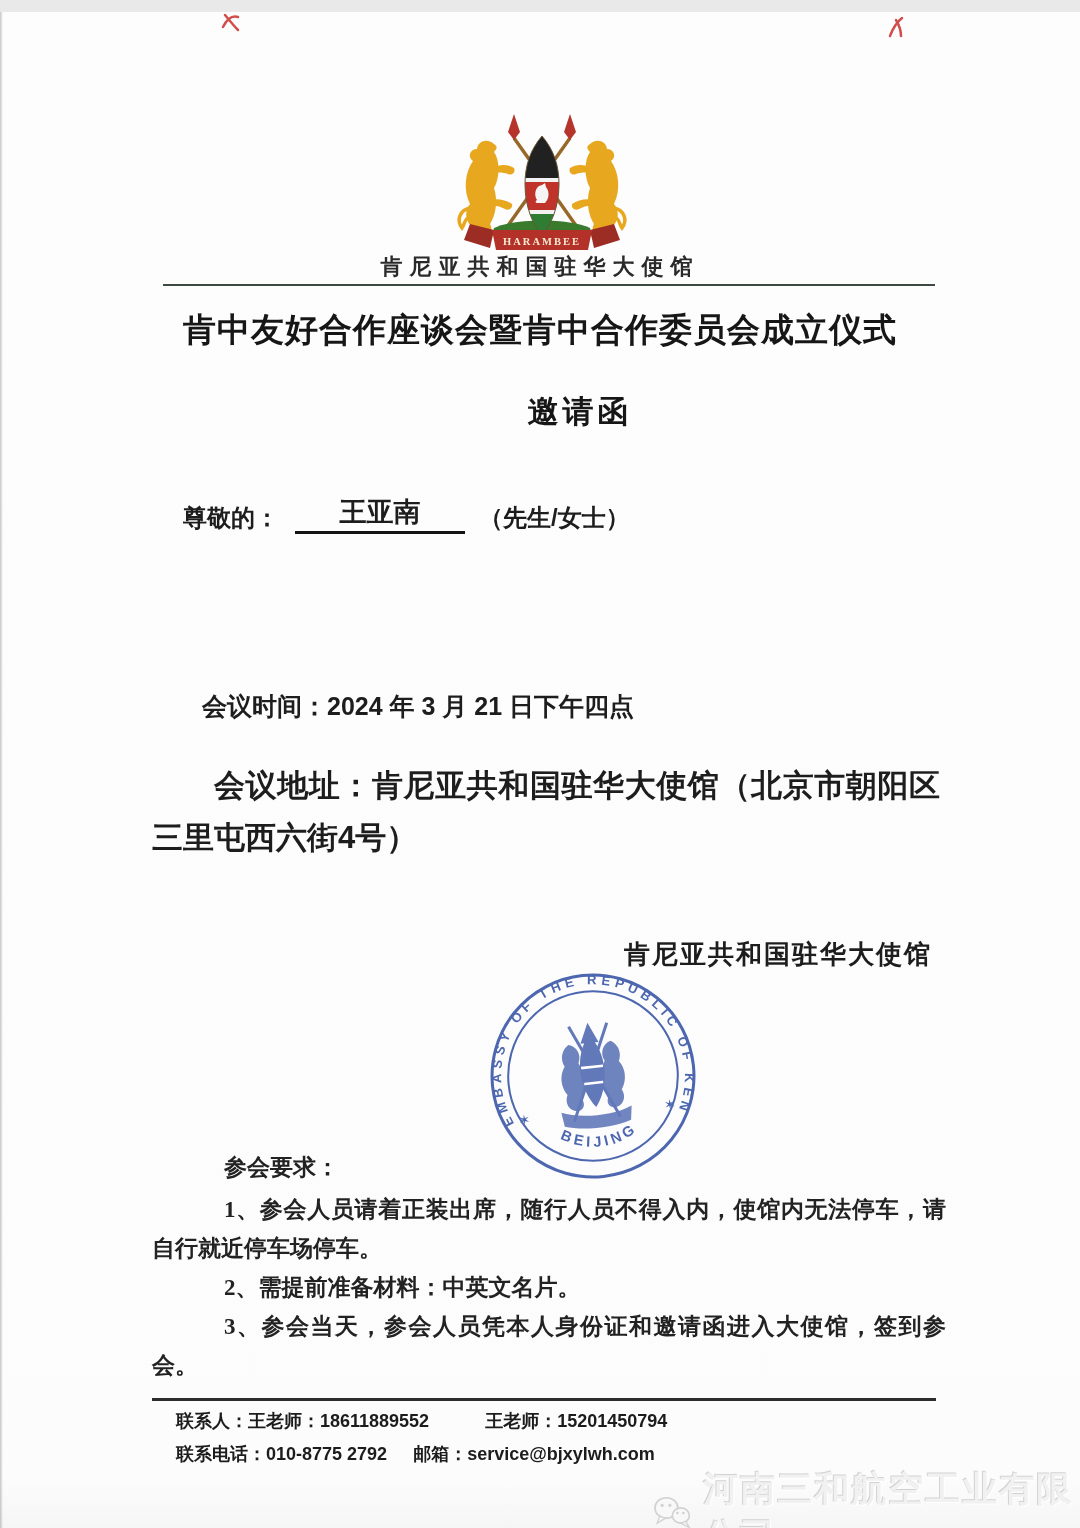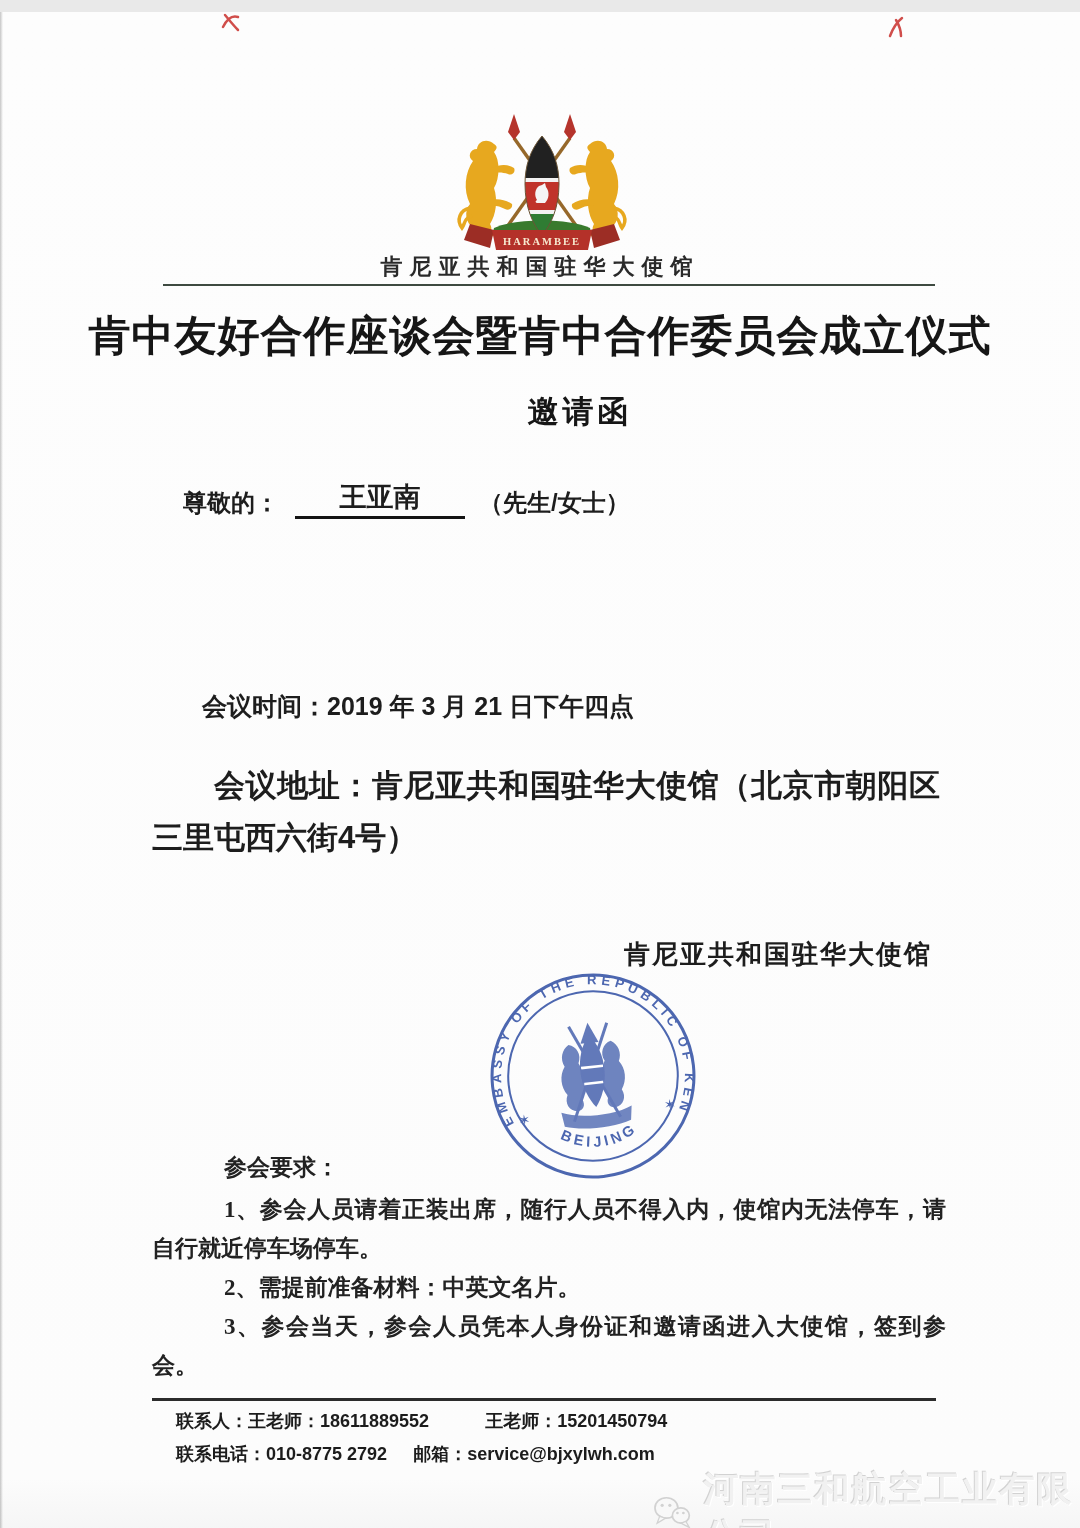--- a/index.html
+++ b/index.html
@@ -14,24 +14,24 @@
   }
   .scan-edge{position:absolute;left:0;top:0;width:3px;height:100%;
     background:linear-gradient(to right,rgba(70,70,70,.30),rgba(70,70,70,0));}
   .abs{position:absolute;}
   .centered{left:0;width:100%;text-align:center;}
 
   .embassy-name{top:240px;font-size:22px;font-weight:700;letter-spacing:7px;
     font-family:"Liberation Serif",serif;color:#2a2a2a;}
   .header-rule{top:272px;left:163px;width:772px;height:2px;background:#3e4a41;}
 
-  .doc-title{top:296px;font-size:42px;font-weight:800;letter-spacing:1px;color:#161616;}
+  .doc-title{top:296px;font-size:33px;font-weight:800;letter-spacing:1px;color:#161616;}
   .doc-subtitle{top:379px;font-size:31px;font-weight:800;letter-spacing:4px;color:#161616;padding-left:40px;}
 
-  .salutation{top:467px;left:183px;font-size:24px;font-weight:600;white-space:nowrap;}
+  .salutation{top:482px;left:183px;font-size:24px;font-weight:600;white-space:nowrap;}
   .salutation .name{display:inline-block;min-width:158px;text-align:center;
     border-bottom:3px solid #141414;font-size:27px;font-weight:800;
     padding:0 6px 1px;margin:0 14px 0 16px;vertical-align:bottom;}
 
   .body-para{top:534px;left:152px;width:788px;font-size:25px;font-weight:600;
     line-height:52px;text-align:justify;text-indent:2em;color:#1b1b1b;}
   .meeting-time{top:678px;left:152px;font-size:25px;font-weight:600;text-indent:2em;}
   .meeting-address{top:748px;left:152px;width:788px;font-size:31px;font-weight:600;
     line-height:52px;text-indent:2em;text-align:justify;}
 
@@ -121,21 +121,21 @@
   <div class="abs centered embassy-name">肯尼亚共和国驻华大使馆</div>
   <div class="abs header-rule"></div>
 
   <div class="abs centered doc-title">肯中友好合作座谈会暨肯中合作委员会成立仪式</div>
   <div class="abs centered doc-subtitle">邀请函</div>
 
   <div class="abs salutation">
     <span>尊敬的：</span><span class="name">王亚南</span><span>（先生/女士）</span>
   </div>
 
-  <div class="abs meeting-time">会议时间：2019 年 3 月 21 日下午四点</div>
+  <div class="abs meeting-time">会议时间：2024 年 3 月 21 日下午四点</div>
   <div class="abs meeting-address">会议地址：肯尼亚共和国驻华大使馆（北京市朝阳区三里屯西六街4号）</div>
 
   <div class="abs sig-org">肯尼亚共和国驻华大使馆</div>
 
   <svg class="abs stamp" viewBox="0 0 210 210">
     <defs>
       <path id="ringPath" d="M22.5 143.5 A91 91 0 1 1 187.5 143.5" fill="none"></path>
       <path id="beijingPath" d="M47.7 145.2 A70 70 0 0 0 162.3 145.2" fill="none"></path>
       <path id="stampLionL" d="M84 72 C77 76 74 85 78 93 C72 101 72 113 78 121 C74 129 78 137 86 138 C92 138 95 133 92 127 C97 117 97 101 92 91 C96 83 92 74 84 72 Z"></path>
     </defs>

